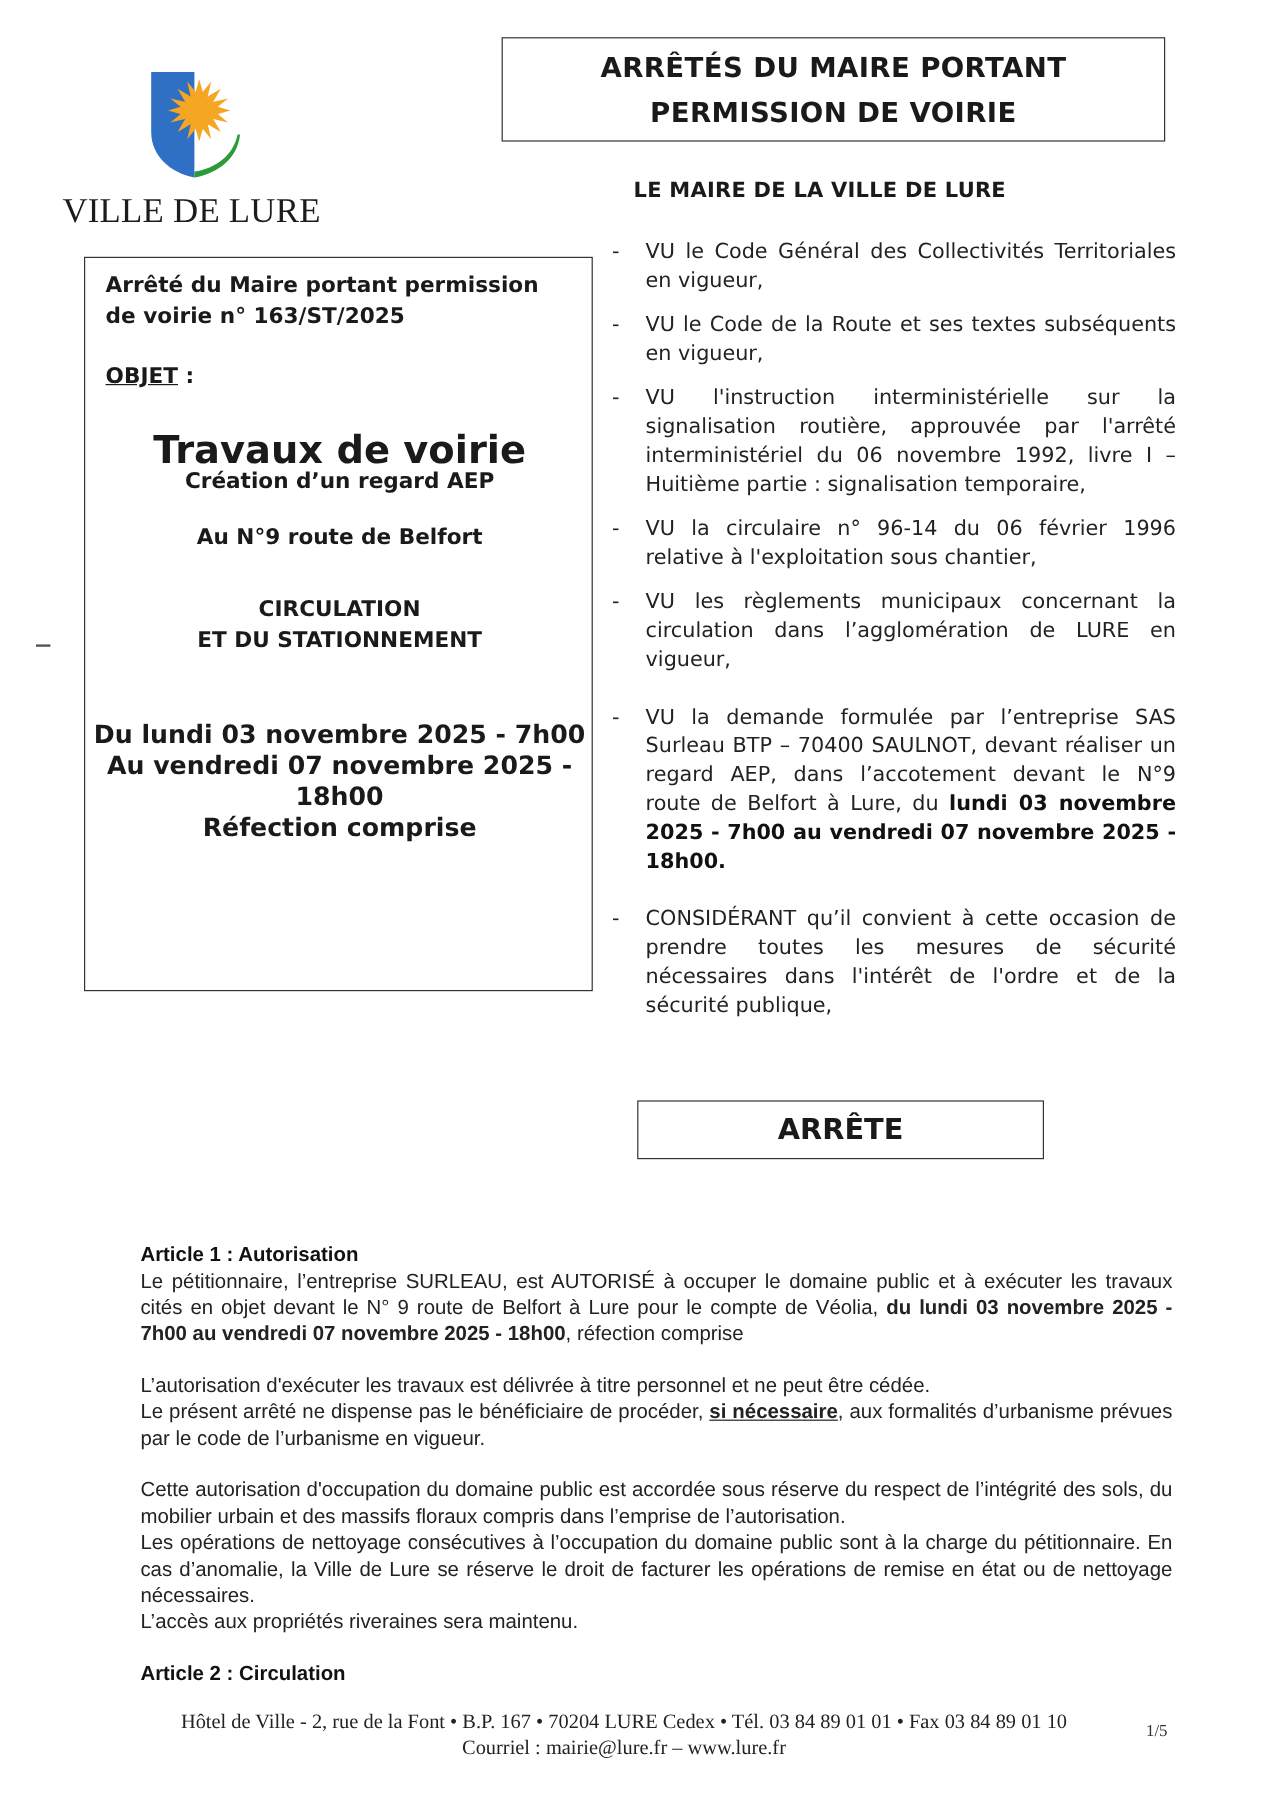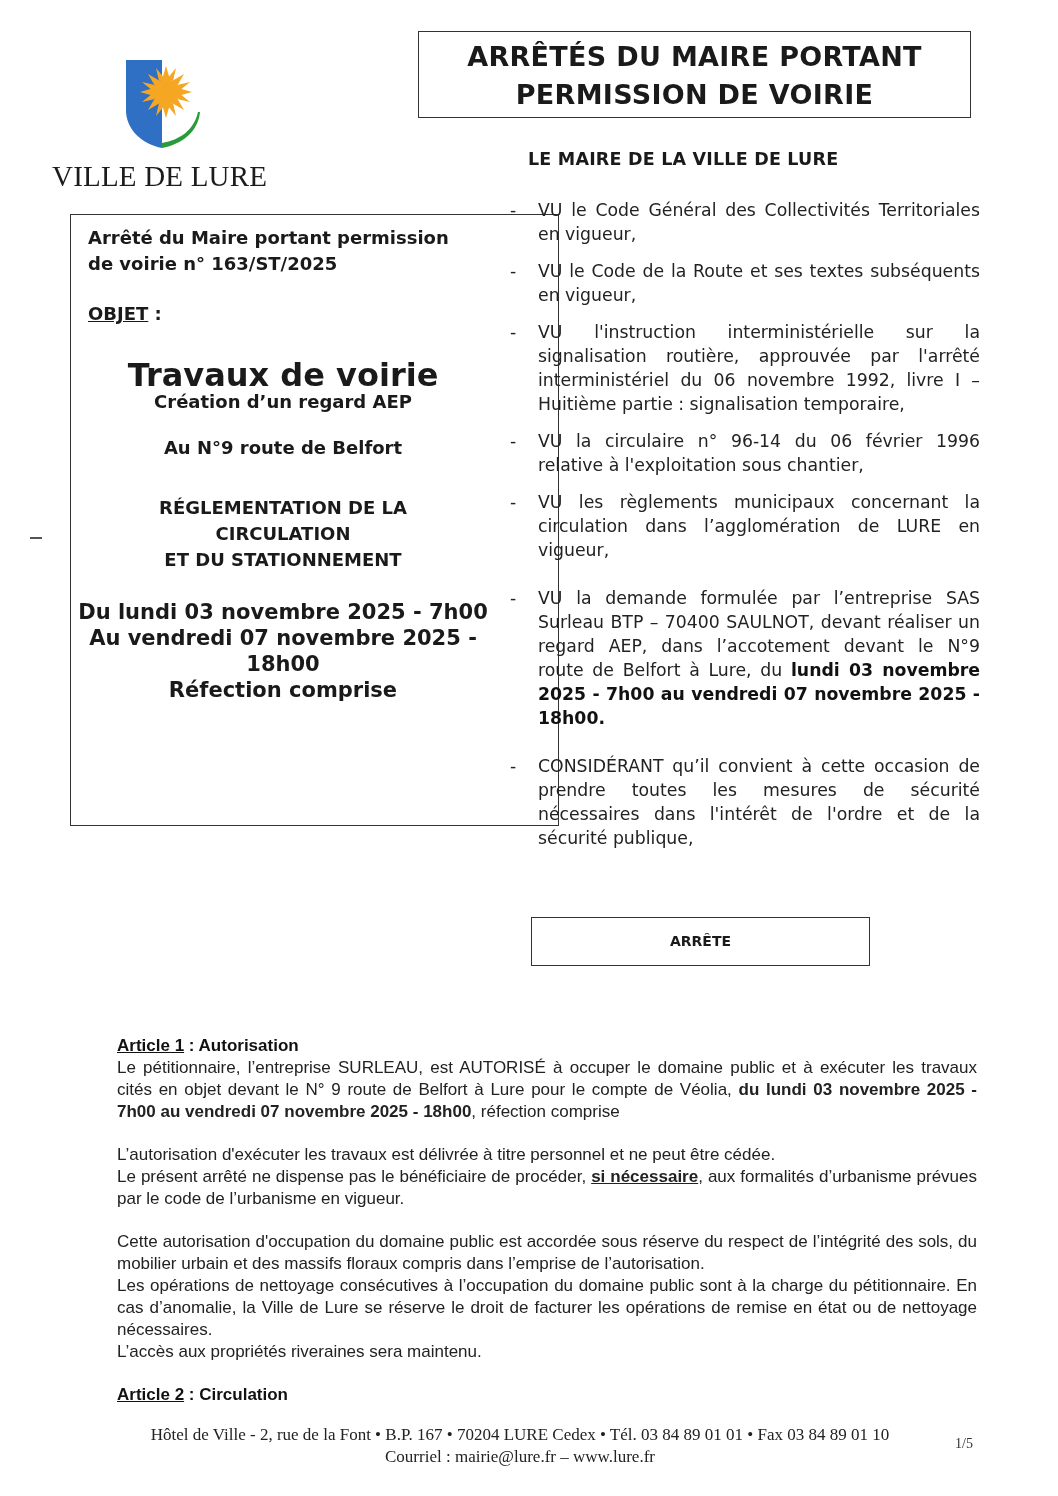--- a/index.html
+++ b/index.html
@@ -5,52 +5,52 @@
   html, body { margin: 0; padding: 0; background: #ffffff; }
   body { width: 1058px; height: 1496px; position: relative; overflow: hidden; color: #1a1a1a; font-family: "DejaVu Sans", sans-serif; }
   .abs { position: absolute; }
 
   
   #logo { left: 120px; top: 58px; width: 84px; height: 92px; }
   #brand { left: 52px; top: 160px; font-family: "Liberation Serif", serif; font-size: 29px; letter-spacing: 0.2px; color: #1c1c1c; }
 
   
   #title-box { left: 418px; top: 31px; width: 553px; height: 87px; border: 1.5px solid #333; box-sizing: border-box; text-align: center; }
-  #title-box div { font-family: "DejaVu Sans", sans-serif; font-weight: bold; font-size: 27px; line-height: 38px; letter-spacing: 0.3px; }
+  #title-box div { font-family: "DejaVu Sans", sans-serif; font-weight: bold; font-size: 23px; line-height: 38px; letter-spacing: 0.3px; }
   #title-box .l1 { margin-top: 6px; }
 
   #maire { left: 528px; top: 149px; font-weight: bold; font-size: 17.5px; letter-spacing: 0.2px; }
 
   
-  #left-box { left: 70px; top: 214px; width: 489px; height: 612px; border: 1.5px solid #333; box-sizing: border-box; }
+  #left-box { left: 70px; top: 214px; width: 424px; height: 612px; border: 1.5px solid #333; box-sizing: border-box; }
   .lb { position: absolute; font-weight: bold; color: #1a1a1a; }
   #arrete-no { left: 17px; top: 10px; font-size: 18px; line-height: 26px; width: 390px; }
   #objet { left: 17px; top: 88px; font-size: 18px; }
   #objet .u { text-decoration: underline; }
   .center { left: 0; width: 424px; text-align: center; }
   #obj-title { top: 141px; font-size: 32px; }
   #obj-sub1 { top: 176px; font-size: 18px; }
   #obj-sub2 { top: 202px; font-size: 18px; margin-top: 20px; }
   #regl { top: 280px; font-size: 18px; line-height: 26px; }
   #dates { top: 384px; font-size: 21px; line-height: 26px; }
 
   
   #vu-list { left: 510px; top: 198px; width: 470px; }
   .vu-item { position: relative; padding-left: 28px; font-size: 17.3px; line-height: 24px; text-align: justify; text-align-last: left; color: #222; }
   .vu-item .dash { position: absolute; left: 0; top: 0; }
   .vu-item b { color: #111; }
 
   
-  #arrete-box { left: 531px; top: 917px; width: 339px; height: 49px; border: 1.5px solid #333; box-sizing: border-box; text-align: center; line-height: 46px; font-weight: bold; font-size: 14px; }
+  #arrete-box { left: 531px; top: 917px; width: 339px; height: 49px; border: 1.5px solid #333; box-sizing: border-box; text-align: center; line-height: 46px; font-weight: bold; font-size: 24px; }
 
   
   #articles { left: 117px; top: 1035px; width: 860px; font-family: "Liberation Sans", sans-serif; font-size: 17px; line-height: 22px; color: #222; }
   #articles p { margin: 0; text-align: justify; }
   #articles .head { font-weight: bold; color: #111; }
-  #articles .head .u { text-decoration: underline; }
+  #articles .head .u { }
   #articles .gap { height: 21px; }
 
   
   #footer { left: 100px; top: 1424px; width: 840px; text-align: center; font-family: "Liberation Serif", serif; font-size: 17px; line-height: 22px; color: #222; }
   #pagenum { left: 955px; top: 1436px; font-family: "Liberation Serif", serif; font-size: 14px; color: #333; }
 
   #margin-dash { left: 30px; top: 537px; width: 12px; height: 1.5px; background: #555; }
 </style>
 </head>
 <body>
@@ -96,21 +96,20 @@
 <div id="left-box" class="abs">
   <div id="arrete-no" class="lb">
     <div>Arrêté du Maire portant permission</div>
     <div>de voirie n° 163/ST/2025</div>
   </div>
   <div id="objet" class="lb"><span class="u">OBJET</span><span> :</span></div>
   <div id="obj-title" class="lb center">Travaux de voirie</div>
   <div id="obj-sub1" class="lb center">Création d’un regard AEP</div>
   <div id="obj-sub2" class="lb center">Au N°9 route de Belfort</div>
   <div id="regl" class="lb center">
-    <div>RÉGLEMENTATION DE LA</div>
     <div>CIRCULATION</div>
     <div>ET DU STATIONNEMENT</div>
   </div>
   <div id="dates" class="lb center">
     <div>Du lundi 03 novembre 2025 - 7h00</div>
     <div>Au vendredi 07 novembre 2025 -</div>
     <div>18h00</div>
     <div>Réfection comprise</div>
   </div>
 </div>

